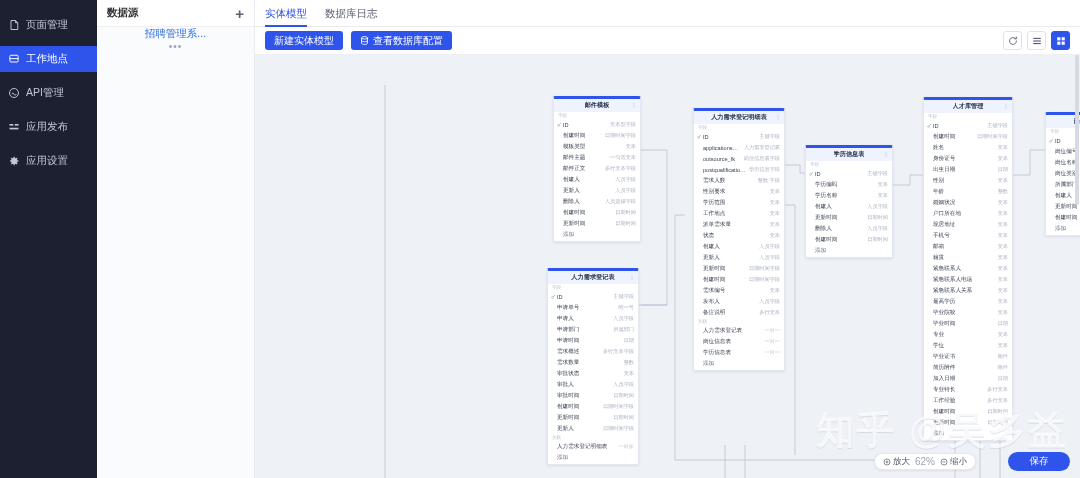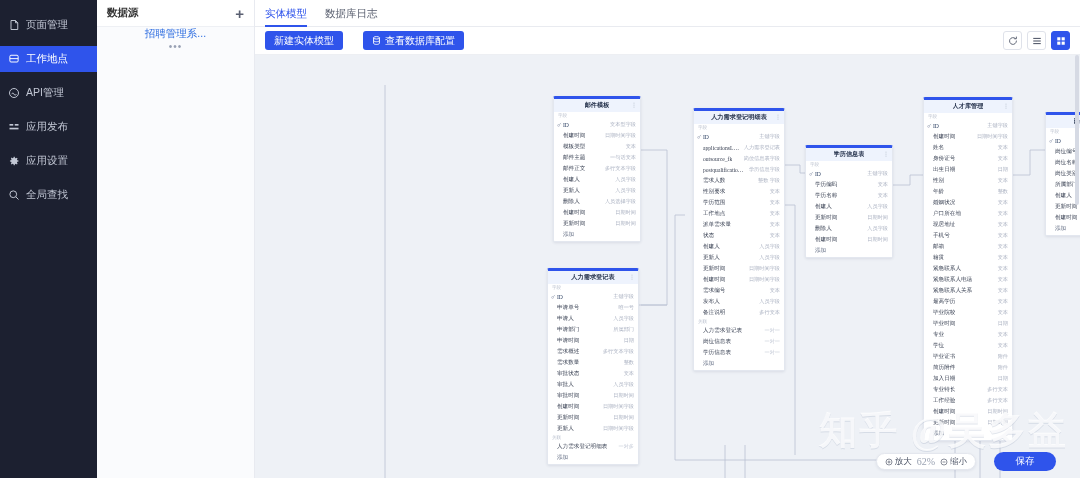--- a/index.html
+++ b/index.html
@@ -39,32 +39,32 @@
   }
   .ds-add { color:#5b6072; font-size:15px; line-height:1; cursor:pointer; }
   .ds-list { border-top:1px solid #eef0f4; background:#fafbfd; flex:1; }
   .ds-item {
     height:22px; display:flex; align-items:center; justify-content:space-between;
     padding:0 10px; font-size:10.5px; color:#2f6ee0;flex-direction:column;
   }
   .ds-dots { color:#98a0b3; letter-spacing:1px; font-size:10px; }
 
   
-  .main { flex:1; height:478px; display:flex; flex-direction:column; background:#fff; position:relative;font-family:Liberation Serif, serif; }
+  .main { flex:1; height:478px; display:flex; flex-direction:column; background:#fff; position:relative; }
   .tabs {
     height:27px; display:flex; align-items:flex-end; gap:18px;
     padding:0 10px; border-bottom:1px solid #e9ebf0; background:#fff;
   }
   .tab { font-size:10.5px; color:#5a6070; padding-bottom:5px; position:relative; }
   .tab.active { color:#2f54eb; }
   .tab.active:after {
     content:""; position:absolute; left:0; right:0; bottom:-1px; height:2px; background:#2f54eb;
   }
   .toolbar {
-    height:28px; display:flex; align-items:center; padding:0 10px; gap:20px;
+    height:28px; display:flex; align-items:center; padding:0 10px; gap:8px;
     background:#fff; border-bottom:1px solid #edeff3;
   }
   .btn-primary {
     background:#2f54eb; color:#fff; border:none; border-radius:3px;
     height:19px; padding:0 9px; font-size:10px; line-height:19px;
     font-family:inherit; cursor:pointer; white-space:nowrap;
   }
   .btn-primary.ghosty { display:flex; align-items:center; gap:4px; }
   .btn-primary .mini-ico svg { width:9px; height:9px; display:block; }
   .tb-right { margin-left:auto; display:flex; align-items:center; gap:5px; }
@@ -114,21 +114,21 @@
   .zoombar {
     position:absolute; right:104px; bottom:8px;
     background:#fff; border:1px solid #e4e7ee; border-radius:11px;
     height:17px; display:flex; align-items:center; gap:5px; padding:0 8px;
     font-size:8.5px; color:#4a5264; box-shadow:0 1px 3px rgba(30,40,80,.08);
   }
   .zoombar .zi { display:flex; align-items:center; gap:2px;text-align:center; }
   .zoombar svg { width:8px; height:8px; display:block; }
   .zoombar .pct { color:#9aa2b2; font-size:10px; }
   .save-btn {
-    position:absolute; right:24px; bottom:7px;
+    position:absolute; right:10px; bottom:7px;
     background:#2f54eb; color:#fff; border:none; border-radius:10px;
     height:19px; width:62px; font-size:9.5px; font-family:inherit; cursor:pointer;
   }
   .watermark {
     position:absolute; right:12px; bottom:22px;
     font-size:38px; font-weight:700; color:rgba(255,255,255,.78);
     letter-spacing:2px; pointer-events:none; white-space:nowrap;
     text-shadow:0 1px 0 rgba(170,180,200,.35);
   }
   .scroll-v {
@@ -179,29 +179,20 @@
         </span>
         <span>应用发布</span>
       </div>
       <div class="nav-item">
         <span class="nav-ico">
           <svg viewBox="0 0 16 16" fill="currentColor">
             <path d="M8 5.3A2.7 2.7 0 1 0 8 10.7 2.7 2.7 0 0 0 8 5.3zm6 3.4v-1.4l-1.6-.3a4.7 4.7 0 0 0-.5-1.2l.9-1.3-1-1-1.3.9a4.7 4.7 0 0 0-1.2-.5L9 2.2H7.6l-.3 1.6c-.4.1-.8.3-1.2.5l-1.3-.9-1 1 .9 1.3c-.2.4-.4.8-.5 1.2L2.6 7.3v1.4l1.6.3c.1.4.3.8.5 1.2l-.9 1.3 1 1 1.3-.9c.4.2.8.4 1.2.5l.3 1.6H9l.3-1.6c.4-.1.8-.3 1.2-.5l1.3.9 1-1-.9-1.3c.2-.4.4-.8.5-1.2z"></path>
           </svg>
         </span>
         <span>应用设置</span>
-      </div>
-      <div class="nav-item">
-        <span class="nav-ico">
-          <svg viewBox="0 0 16 16" fill="none" stroke="currentColor" stroke-width="1.3">
-            <circle cx="7" cy="7" r="4.5"></circle>
-            <path d="M10.4 10.4 14 14"></path>
-          </svg>
-        </span>
-        <span>全局查找</span>
       </div>
     </nav>
 
   <aside class="ds">
     <div class="ds-head">
       <span>数据源</span>
       <span class="ds-add">+</span>
     </div>
     <div class="ds-list" id="dslist">
         <div class="ds-item">

